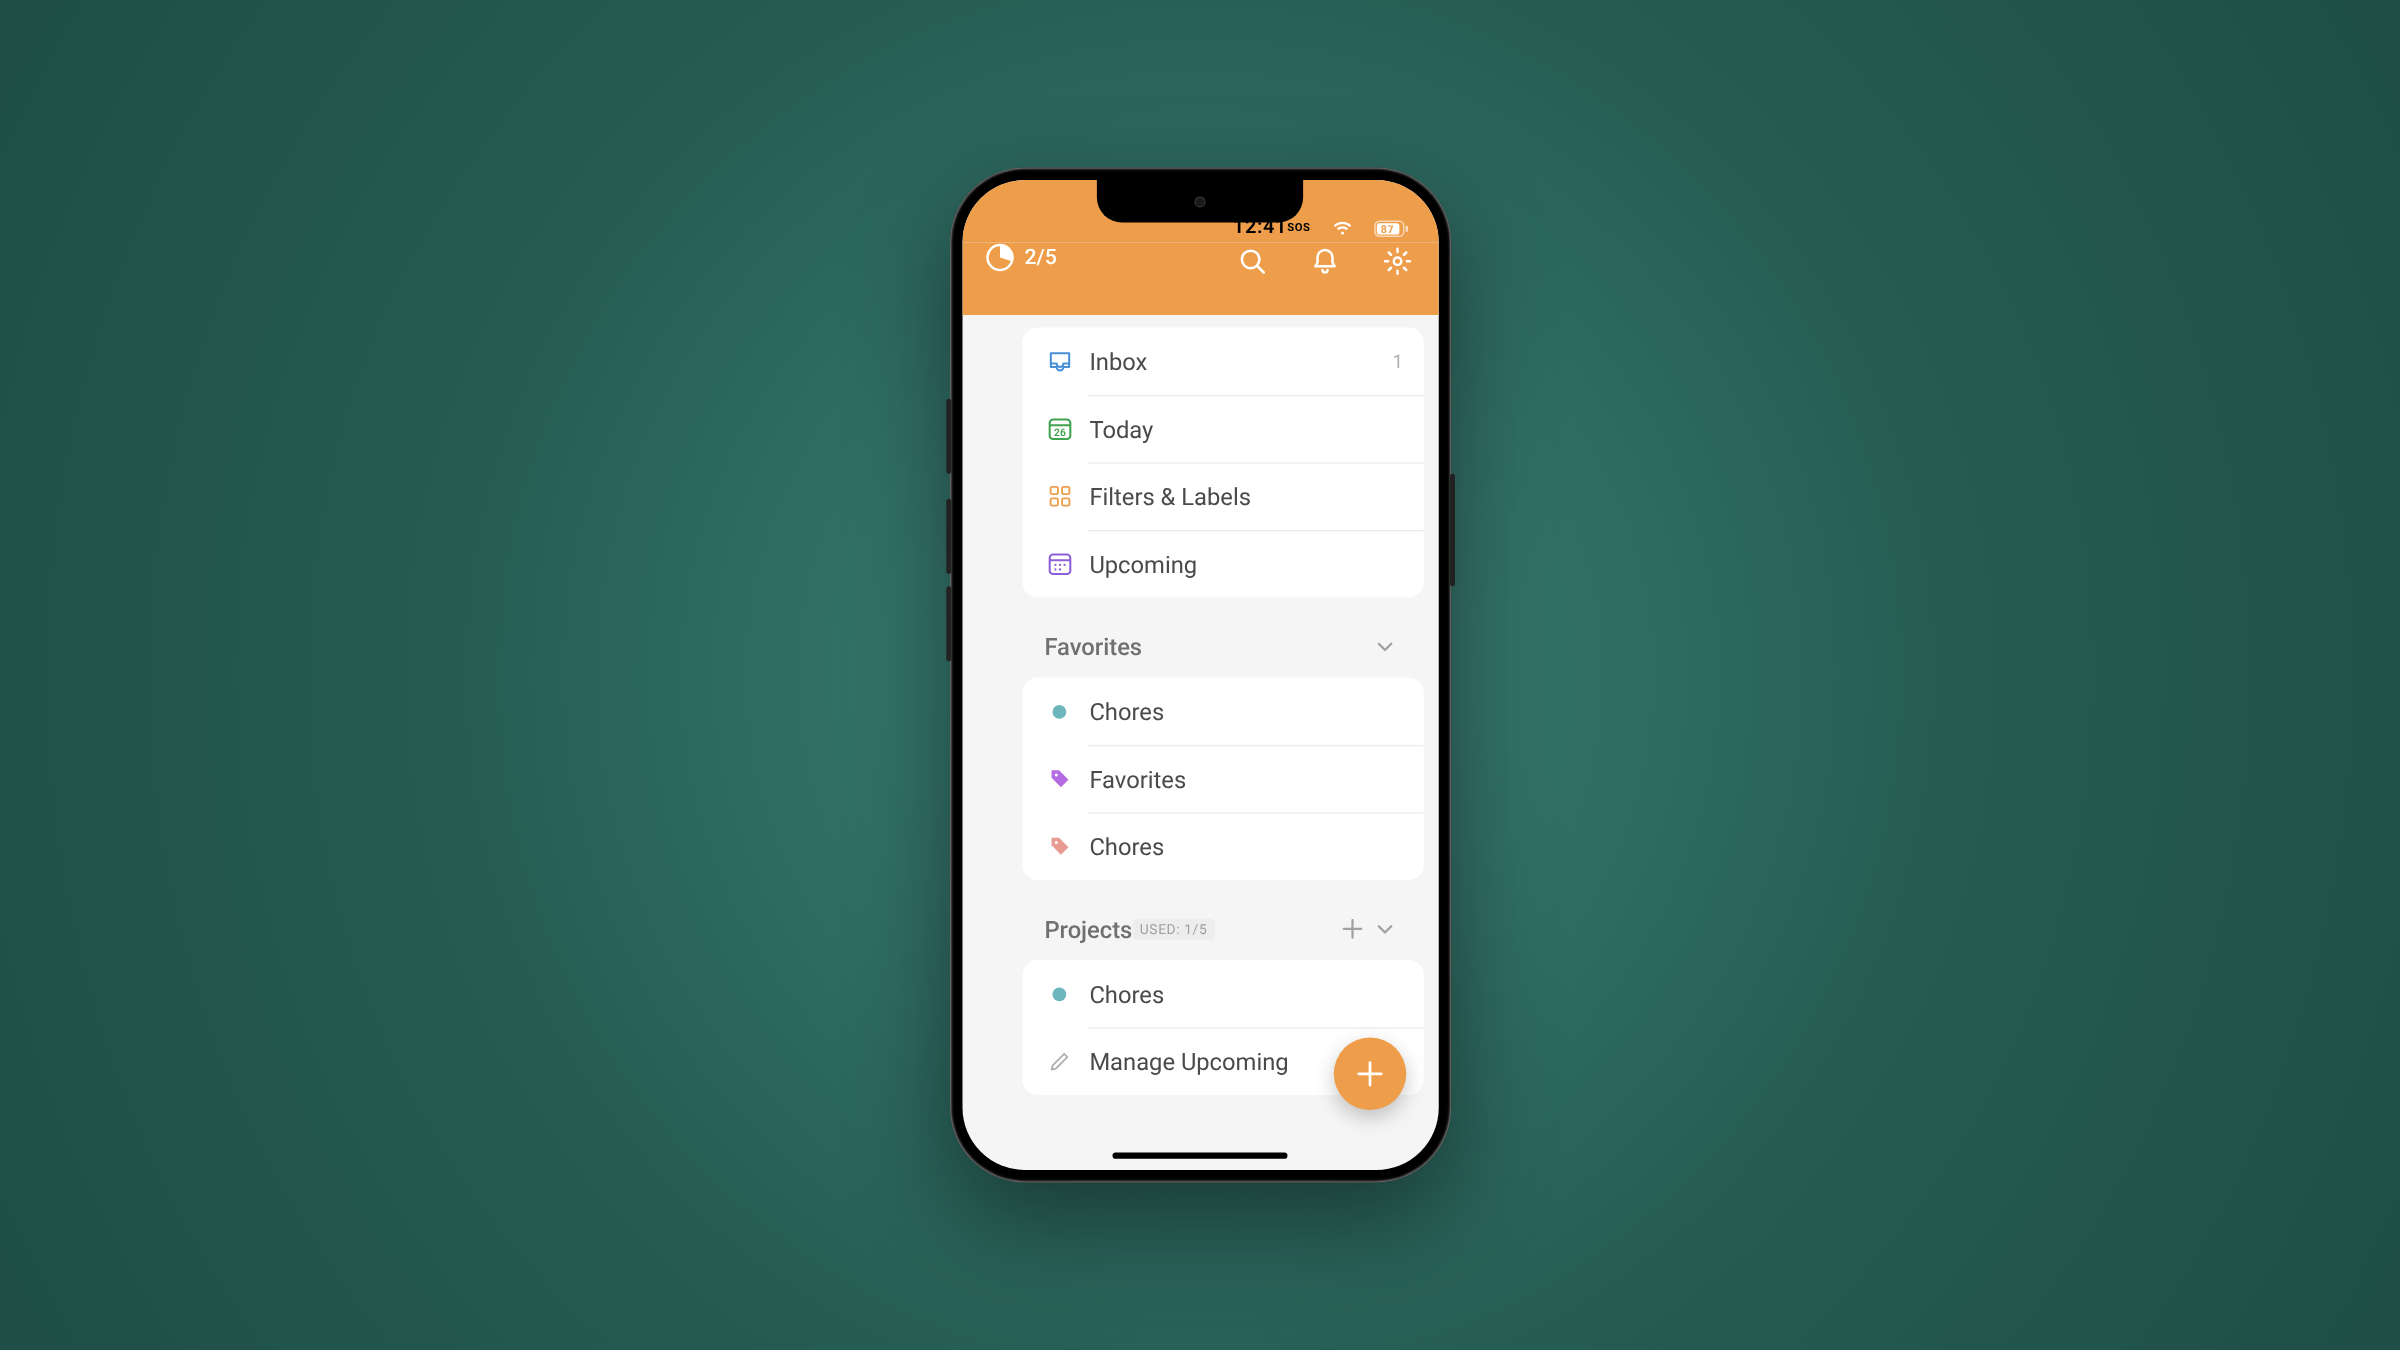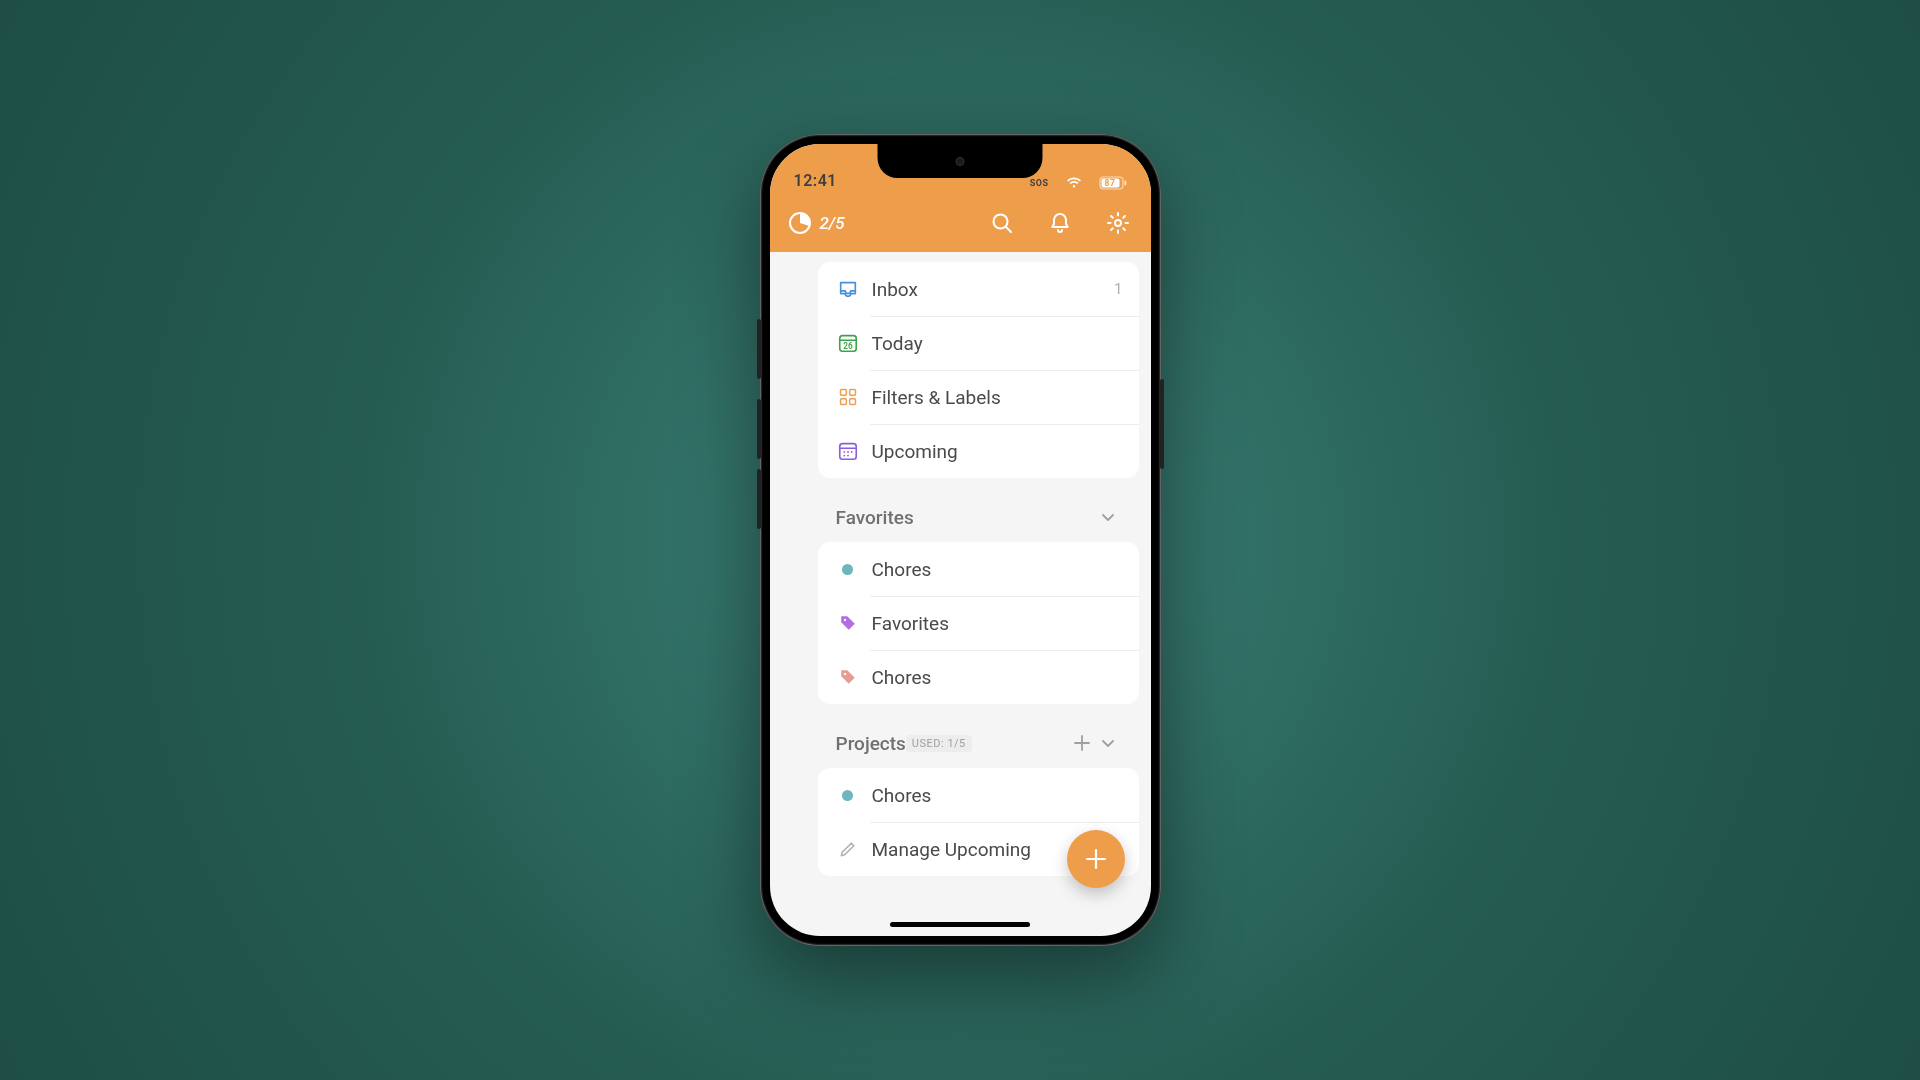--- a/index.html
+++ b/index.html
@@ -3,25 +3,25 @@
 <meta charset="utf-8">
 <style>
   * { box-sizing: border-box; margin: 0; padding: 0; font-family: -apple-system, BlinkMacSystemFont, "Segoe UI", Roboto, Helvetica, Arial, sans-serif; -webkit-font-smoothing: antialiased; }
   body { width:1920px; height:1080px; background: radial-gradient(circle at 50% 50%, #3c8279 0%, #255c52 55%, #1e4e45 100%); display:flex; align-items:center; justify-content:center; overflow:hidden; }
   .phone { width:401px; height:812px; background:#000; border-radius:60px; padding:10px; box-shadow:0 30px 80px rgba(0,0,0,0.45), inset 0 0 2px 1px #888; position:relative; }
   .phone::before { content:""; position:absolute; left:-3px; top:185px; width:4px; height:60px; background:#222; border-radius:3px; box-shadow:0 80px 0 #222, 0 150px 0 #222; }
   .phone::after { content:""; position:absolute; right:-3px; top:245px; width:4px; height:90px; background:#222; border-radius:3px; }
   .screen { width:100%; height:100%; background:#f5f5f6; border-radius:50px; overflow:hidden; position:relative; }
   .notch { position:absolute; top:0; left:50%; transform:translateX(-50%); width:165px; height:34px; background:#000; border-bottom-left-radius:20px; border-bottom-right-radius:20px; z-index:10; display:flex; align-items:center; justify-content:center; }
   .notch .cam { width:9px; height:9px; background:#1a1a1a; border-radius:50%; border:1px solid #333; }
-  .statusbar { height:50px; background:#ee9e4b; display:flex; align-items:flex-end; justify-content:space-between; padding:0 24px 4px; color:#404040; font-weight:600; }
+  .statusbar { height:50px; background:#ee9e4b; display:flex; align-items:flex-end; justify-content:flex-end; padding:0 24px 4px; color:#000000; font-weight:600; }
   .statusbar .time { font-size:16px; letter-spacing:0.5px; }
   .statusbar .right { display:flex; align-items:center; gap:17px; font-size:9px; font-weight:700; letter-spacing:0.5px; }
   .sos { font-size:9px; }
-  .appbar { height:58px; background:#ee9e4b; display:flex; align-items:center; padding:0 18px; gap:28px;font-style:italic; }
+  .appbar { height:58px; background:#ee9e4b; display:flex; align-items:flex-start; padding:0 18px; gap:28px; }
   .appbar .progress { display:flex; align-items:center; gap:8px; flex:1; }
   .appbar .progress span { color:#fff; font-size:17px; font-weight:500; }
   .appbar .iconbtn { width:30px; height:30px; display:flex; align-items:center; justify-content:center; }
   .content { padding:10px 12px 0;margin-left:36px; }
   .card { background:#fff; border-radius:12px; overflow:hidden; }
   .row { display:flex; align-items:center; height:54px; padding:0 16px; position:relative; }
   .row + .row::before { content:""; position:absolute; top:0; left:52px; right:0; height:1px; background:#ececec; }
   .row .ricon { width:28px; display:flex; align-items:center; justify-content:center; margin-right:10px; }
   .row .label { font-size:19px; color:#4a4a4a; flex:1; }
   .row .count { font-size:15px; color:#b0b0b0; }

